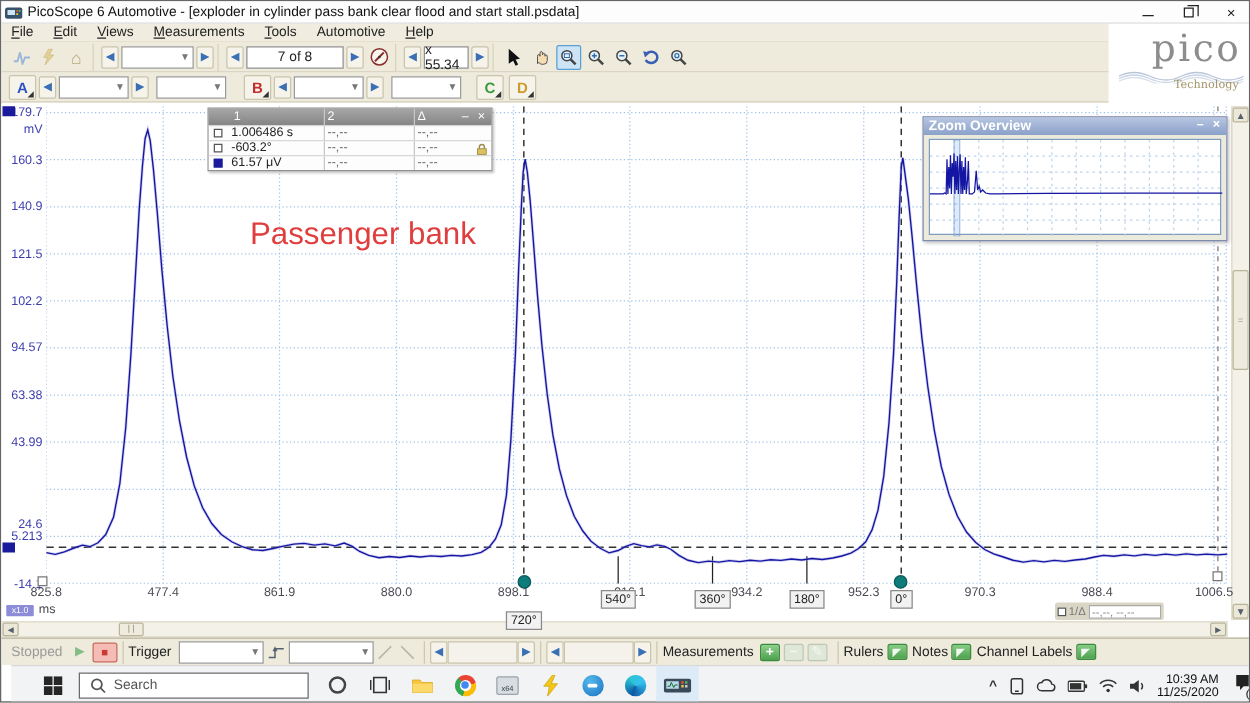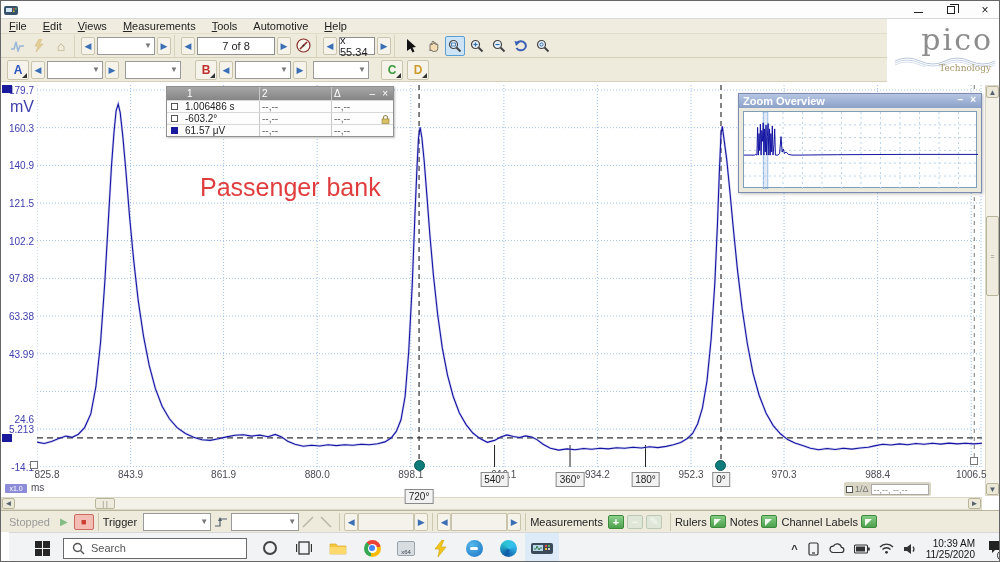--- a/index.html
+++ b/index.html
@@ -39,21 +39,21 @@
     font-weight:bold;font-size:12px;display:flex;align-items:center;justify-content:center;}
   .chan-btn::after{content:'';position:absolute;right:1px;bottom:1px;border-left:5px solid transparent;border-bottom:5px solid #333;}
   .logo-panel{position:absolute;left:886px;top:18px;width:114px;height:64px;background:#fff;}
   .pico-word{position:absolute;right:8px;top:8px;font-family:"DejaVu Serif","Liberation Serif",serif;
     font-size:30px;color:#8d8d8d;letter-spacing:2px;line-height:26px;}
   .pico-sub{position:absolute;right:10px;top:44px;font-family:"DejaVu Serif","Liberation Serif",serif;font-size:9px;color:#a39468;}
 
   
   .workspace{position:absolute;left:0;top:82px;width:1000px;height:427px;background:#fff;}
   .ylabel{position:absolute;left:0;width:33px;text-align:right;font-size:10px;color:#3d3dae;}
-  .yunit{position:absolute;left:0;top:15px;width:33px;text-align:right;font-size:16px;color:#3d3dae;}
+  .yunit{position:absolute;left:0;top:15px;width:33px;text-align:right;font-size:10px;color:#3d3dae;}
   .xlabel{position:absolute;top:386px;transform:translateX(-50%);font-size:10px;color:#4a4a55;z-index:1;}
   .deg-box{position:absolute;top:389px;transform:translateX(-50%);font-size:10px;color:#222;background:#f2f2f2;
     border:1px solid #8a8a8a;padding:0 3px;line-height:13px;z-index:3;}
   .ruler-dot{position:absolute;top:377px;width:11px;height:11px;border-radius:50%;background:#0e7c7b;border:1px solid #0a5a59;z-index:2;}
   .marker-sq{position:absolute;width:10px;height:8px;background:#1a1a9c;z-index:2;}
   .white-handle{position:absolute;width:8px;height:8px;background:#fff;border:1px solid #777;z-index:2;}
   .unit-badge{position:absolute;left:4px;top:401px;width:22px;height:9px;background:#8c8cd8;color:#fff;
     font-size:7px;line-height:9px;text-align:center;border-radius:1px;}
   .ms-unit{position:absolute;left:30px;top:399px;font-size:10px;color:#4a4a55;}
   .invdelta{position:absolute;left:843px;top:399px;height:14px;display:flex;align-items:center;gap:2px;
@@ -123,20 +123,21 @@
 <div class="screen">
 
   <div class="titlebar">
     <svg width="14" height="12" style="margin-left:3px">
       <rect x="0" y="2" width="14" height="9" rx="2" fill="#37536b"></rect>
       <rect x="2" y="4" width="6" height="4" fill="#cfe4f2"></rect>
       <rect x="9" y="4" width="1.5" height="1.5" fill="#e0503c"></rect>
       <rect x="11" y="4" width="1.5" height="1.5" fill="#58b058"></rect>
       <rect x="9" y="6.5" width="1.5" height="1.5" fill="#e8c23c"></rect>
     </svg>
+    <span class="title-text">PicoScope 6 Automotive - [exploder in cylinder pass bank clear flood and start stall.psdata]</span>
     <div class="win-controls">
       <div class="wc wc-min"></div>
       <div class="wc">
           <div class="wc-restore"></div>
         </div>
       <div class="wc">×</div>
     </div>
   </div>
 
   <div class="menubar" id="menubar">
@@ -276,21 +277,21 @@
   </div>
 
   <div class="workspace">
     <div id="y-axis">
       <div class="yunit">mV</div>
     <div class="ylabel" style="top: 2px;">179.7</div>
         <div class="ylabel" style="top: 39.7px;">160.3</div>
         <div class="ylabel" style="top: 77.4px;">140.9</div>
         <div class="ylabel" style="top: 115.1px;">121.5</div>
         <div class="ylabel" style="top: 152.606px;">102.2</div>
-        <div class="ylabel" style="top: 190.364px;">97.88</div>
+        <div class="ylabel" style="top: 190.364px;">94.57</div>
         <div class="ylabel" style="top: 228.045px;">63.38</div>
         <div class="ylabel" style="top: 265.725px;">43.99</div>
         <div class="ylabel" style="top: 303.406px; margin-top: 28px;">24.6</div>
         <div class="ylabel" style="top: 341.081px;">5.213</div>
         <div class="ylabel" style="top: 378.767px;">-14.1</div>
       </div>
 
     <svg id="plot-svg" class="abs" style="left:36px;top:2px" width="945" height="382">
       <g id="grid-g">
           <line x1="0" y1="0" x2="0" y2="382" stroke="#9fc3e8" stroke-width="1" stroke-dasharray="1 2"></line>
@@ -329,22 +330,22 @@
       <polyline id="wave-glow" fill="none" stroke="#a0a0e0" stroke-width="2.4" opacity="0.45" points="0.0,357.1 7.2,358.5 14.5,356.5 21.7,353.6 29.0,351.1 35.2,352.3 41.4,349.2 47.6,342.6 53.8,328.9 58.9,301.7 63.6,257.0 67.7,198.7 71.3,136.6 74.4,82.1 77.0,47.2 79.1,25.8 81.2,19.0 83.2,27.7 85.8,51.1 88.9,86.0 92.5,130.7 96.7,175.4 101.3,216.2 106.5,251.2 112.2,280.4 118.4,303.7 125.1,321.2 132.4,333.8 140.1,342.6 148.4,348.4 156.7,352.3 164.9,354.8 173.2,355.4 181.5,353.8 189.7,351.9 198.0,350.3 206.3,349.7 214.6,351.1 222.8,350.1 231.1,351.7 238.3,349.4 244.5,351.9 250.7,356.2 258.0,359.3 266.3,361.2 274.5,360.2 282.8,361.0 291.1,359.8 299.3,360.6 307.6,359.7 315.9,360.2 324.2,359.3 332.4,359.8 340.7,358.7 347.9,356.9 354.1,353.0 359.3,346.4 364.0,334.8 368.1,311.5 371.7,266.8 375.3,198.7 377.9,130.7 380.0,82.1 381.5,53.0 383.1,42.3 384.9,53.0 387.2,76.3 389.8,109.4 392.9,150.2 396.5,191.0 400.7,229.8 405.3,262.9 410.5,290.1 416.2,311.5 422.4,328.0 429.1,339.6 435.8,348.0 443.1,353.6 450.3,357.3 457.5,355.4 463.7,352.1 470.0,349.9 476.2,351.5 482.4,352.5 488.6,350.9 494.8,352.1 499.9,354.6 506.1,359.3 513.4,363.2 521.7,365.1 529.9,363.9 538.2,364.7 546.5,363.5 554.7,364.3 563.0,363.2 571.3,363.9 579.6,362.8 587.8,363.3 596.1,362.2 604.4,363.0 612.6,361.8 620.9,362.6 629.2,361.4 636.4,359.8 643.7,357.5 649.9,353.8 655.6,348.4 660.7,338.7 665.4,323.1 670.0,295.9 674.2,253.2 677.8,198.7 680.4,140.4 682.4,86.0 684.0,49.1 685.3,41.3 687.1,54.9 689.7,74.4 692.8,105.5 696.4,144.3 700.5,185.1 705.2,224.0 710.4,259.0 716.0,288.1 722.2,310.5 729.0,328.0 736.2,340.6 743.4,348.8 750.7,354.6 757.9,358.1 765.7,360.6 773.4,363.2 781.7,364.7 790.0,363.5 798.2,364.5 806.5,363.3 814.8,364.1 823.1,363.0 831.3,362.2 838.6,360.6 845.8,359.3 854.1,360.0 862.4,358.9 870.6,359.7 878.9,358.5 887.2,359.3 895.4,358.3 903.7,359.1 912.0,358.1 920.3,358.9 928.5,358.3 936.8,358.9 945.1,358.3"></polyline>
       <polyline id="wave-main" fill="none" stroke-width="1.1" points="0.0,357.1 7.2,358.5 14.5,356.5 21.7,353.6 29.0,351.1 35.2,352.3 41.4,349.2 47.6,342.6 53.8,328.9 58.9,301.7 63.6,257.0 67.7,198.7 71.3,136.6 74.4,82.1 77.0,47.2 79.1,25.8 81.2,19.0 83.2,27.7 85.8,51.1 88.9,86.0 92.5,130.7 96.7,175.4 101.3,216.2 106.5,251.2 112.2,280.4 118.4,303.7 125.1,321.2 132.4,333.8 140.1,342.6 148.4,348.4 156.7,352.3 164.9,354.8 173.2,355.4 181.5,353.8 189.7,351.9 198.0,350.3 206.3,349.7 214.6,351.1 222.8,350.1 231.1,351.7 238.3,349.4 244.5,351.9 250.7,356.2 258.0,359.3 266.3,361.2 274.5,360.2 282.8,361.0 291.1,359.8 299.3,360.6 307.6,359.7 315.9,360.2 324.2,359.3 332.4,359.8 340.7,358.7 347.9,356.9 354.1,353.0 359.3,346.4 364.0,334.8 368.1,311.5 371.7,266.8 375.3,198.7 377.9,130.7 380.0,82.1 381.5,53.0 383.1,42.3 384.9,53.0 387.2,76.3 389.8,109.4 392.9,150.2 396.5,191.0 400.7,229.8 405.3,262.9 410.5,290.1 416.2,311.5 422.4,328.0 429.1,339.6 435.8,348.0 443.1,353.6 450.3,357.3 457.5,355.4 463.7,352.1 470.0,349.9 476.2,351.5 482.4,352.5 488.6,350.9 494.8,352.1 499.9,354.6 506.1,359.3 513.4,363.2 521.7,365.1 529.9,363.9 538.2,364.7 546.5,363.5 554.7,364.3 563.0,363.2 571.3,363.9 579.6,362.8 587.8,363.3 596.1,362.2 604.4,363.0 612.6,361.8 620.9,362.6 629.2,361.4 636.4,359.8 643.7,357.5 649.9,353.8 655.6,348.4 660.7,338.7 665.4,323.1 670.0,295.9 674.2,253.2 677.8,198.7 680.4,140.4 682.4,86.0 684.0,49.1 685.3,41.3 687.1,54.9 689.7,74.4 692.8,105.5 696.4,144.3 700.5,185.1 705.2,224.0 710.4,259.0 716.0,288.1 722.2,310.5 729.0,328.0 736.2,340.6 743.4,348.8 750.7,354.6 757.9,358.1 765.7,360.6 773.4,363.2 781.7,364.7 790.0,363.5 798.2,364.5 806.5,363.3 814.8,364.1 823.1,363.0 831.3,362.2 838.6,360.6 845.8,359.3 854.1,360.0 862.4,358.9 870.6,359.7 878.9,358.5 887.2,359.3 895.4,358.3 903.7,359.1 912.0,358.1 920.3,358.9 928.5,358.3 936.8,358.9 945.1,358.3" stroke="#1515a3"></polyline>
     </svg>
 
     <div class="marker-sq" style="left:1px;top:2px"></div>
     <div class="marker-sq" id="href-handle" style="left: 1px; top: 350.851px;"></div>
     <div class="white-handle" style="left:29px;top:378px"></div>
     <div class="white-handle" id="gray-ruler-handle" style="left: 969.321px; top: 374px;"></div>
 
     <div id="x-axis">
-        <div class="xlabel" style="left: 36px; margin-left: 10px;">825.8</div>
-        <div class="xlabel" style="left: 129.577px;">843.9</div>
+        <div class="xlabel" style="left: 36px;">825.8</div>
+        <div class="xlabel" style="left: 129.577px;">477.4</div>
         <div class="xlabel" style="left: 222.637px;">861.9</div>
         <div class="xlabel" style="left: 316.214px;">880.0</div>
         <div class="xlabel" style="left: 409.791px;">898.1</div>
         <div class="xlabel" style="left: 502.851px;">916.1</div>
         <div class="xlabel" style="left: 596.428px;">934.2</div>
         <div class="xlabel" style="left: 690.005px;">952.3</div>
         <div class="xlabel" style="left: 783.065px;">970.3</div>
         <div class="xlabel" style="left: 876.642px;">988.4</div>
         <div class="xlabel" style="left: 970.219px;">1006.5</div>
       </div>

